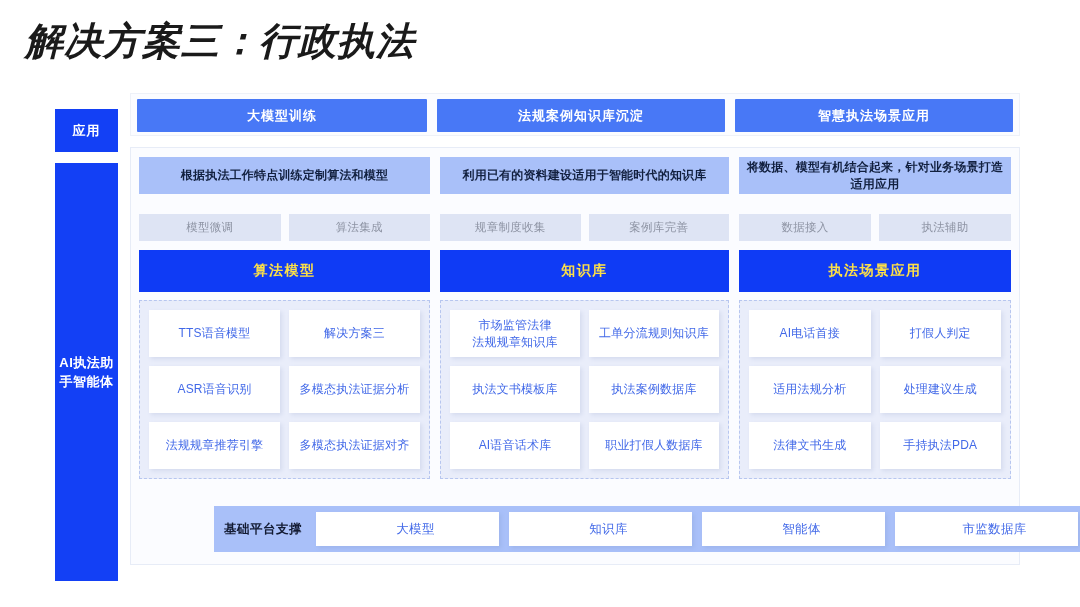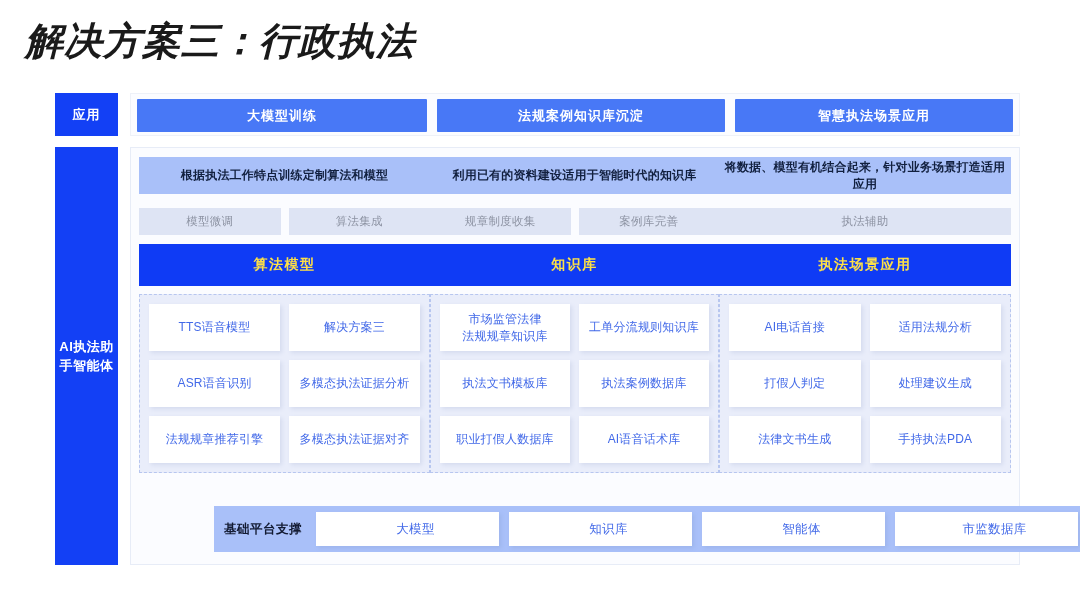--- a/index.html
+++ b/index.html
@@ -35,21 +35,21 @@
     left: 55px;
     top: 93px;
     width: 965px;
     height: 472px;
   }
 
   
   .rail {
     position: absolute;
     left: 0;
-    top: 0;
+    top: 16px;
     width: 63px;
     height: 100%;
   }
   .rail-app {
     position: absolute;
     left: 0; top: 0;
     width: 63px; height: 43px;
     background: #1340f5;
     color: #ffffff;
     font-size: 13px;
@@ -125,21 +125,21 @@
   .app-banner.c3 { flex: 1 1 auto; }
 
   
   .cols {
     position: absolute;
     left: 0; top: 0;
     width: 100%; height: 100%;
     display: flex;
     padding: 9px 8px 10px 8px;
     box-sizing: border-box;
-    gap: 0;
+    gap: 10px;
   }
   .col {
     display: flex;
     flex-direction: column;
   }
   .col.c1 { flex: 0 0 291px; }
   .col.c2 { flex: 0 0 289px; }
   .col.c3 { flex: 1 1 auto; }
 
   .desc-band {
@@ -153,21 +153,21 @@
     justify-content: center;
     text-align: center;
     letter-spacing: 0.2px;
     padding: 0 4px;
     box-sizing: border-box;
   }
 
   .pill-row {
     display: flex;
     gap: 8px;
-    margin-top: 14px;
+    margin-top: 20px;
   }
   .pill {
     flex: 1 1 0;
     height: 27px;
     background: #dee4f4;
     color: #8d93a3;
     font-size: 11.5px;
     display: flex;
     align-items: center;
     justify-content: center;
@@ -296,35 +296,36 @@
         <div class="pill-row">
           <div class="pill">规章制度收集</div>
           <div class="pill">案例库完善</div>
         </div>
         <div class="section-header">知识库</div>
         <div class="card-grid">
           <div class="card">市场监管法律<br>法规规章知识库</div>
           <div class="card">工单分流规则知识库</div>
           <div class="card">执法文书模板库</div>
           <div class="card">执法案例数据库</div>
+          <div class="card">AI语音话术库</div>
           <div class="card">职业打假人数据库</div>
-          <div class="card">AI语音话术库</div>
         </div>
       </div>
 
       <div class="col c3">
         <div class="desc-band">将数据、模型有机结合起来，针对业务场景打造适用应用</div>
         <div class="pill-row">
+          <div class="pill">数据接入</div>
           <div class="pill">执法辅助</div>
         </div>
         <div class="section-header">执法场景应用</div>
         <div class="card-grid">
           <div class="card">AI电话首接</div>
+          <div class="card">打假人判定</div>
           <div class="card">适用法规分析</div>
-          <div class="card">打假人判定</div>
           <div class="card">处理建议生成</div>
           <div class="card">法律文书生成</div>
           <div class="card">手持执法PDA</div>
         </div>
       </div>
 
     </div>
 
     <div class="platform">
       <div class="platform-label">基础平台支撑</div>

